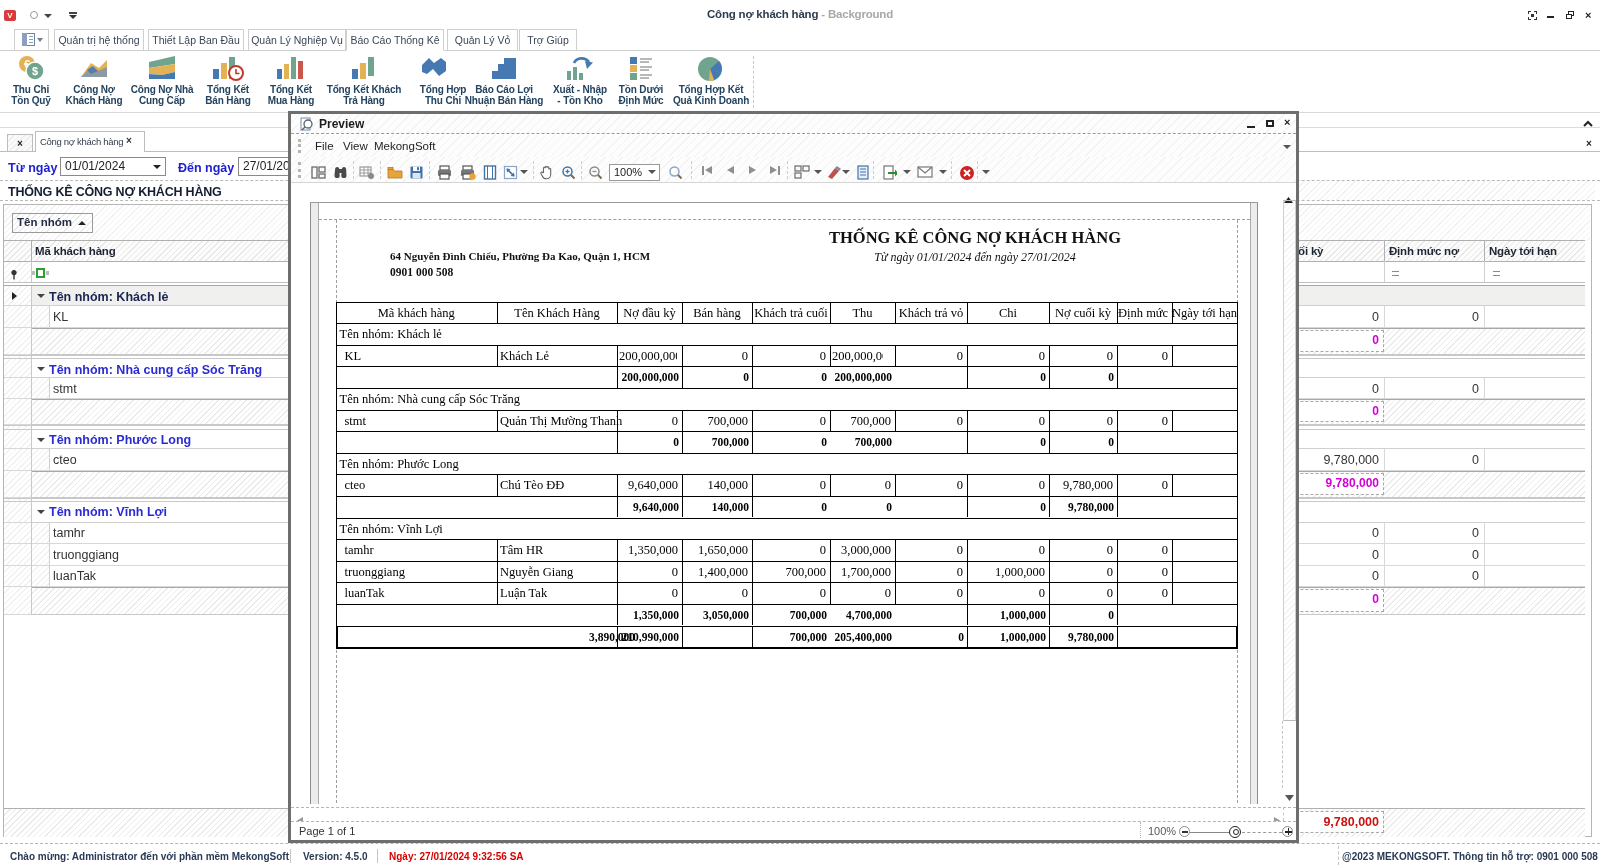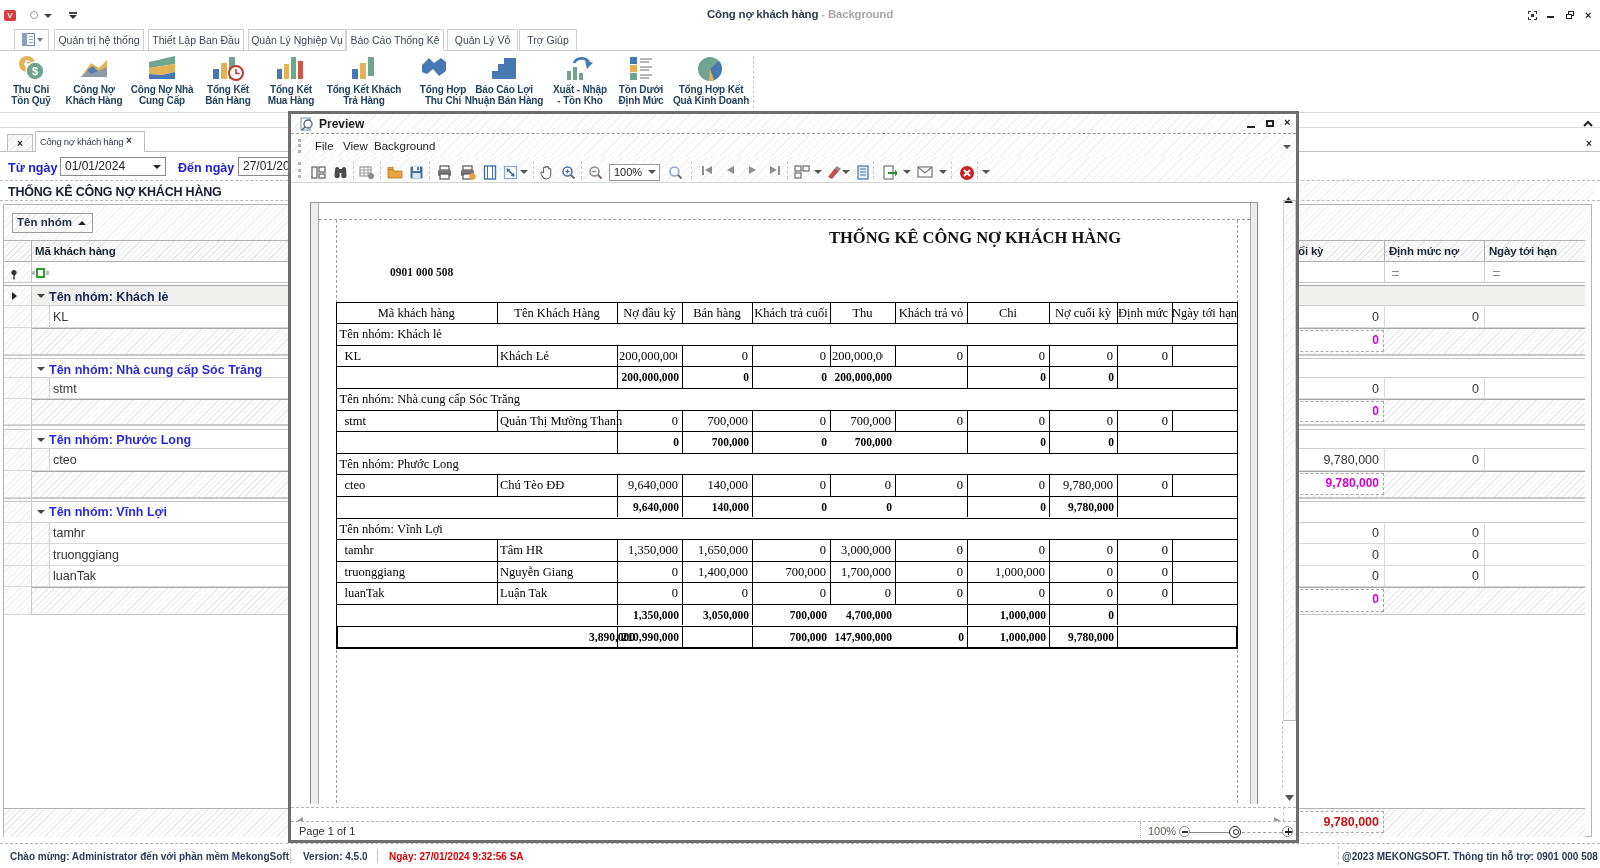--- a/index.html
+++ b/index.html
@@ -313,21 +313,21 @@
           <line x1="5" y1="10" x2="2" y2="13" stroke="#55606e" stroke-width="1.5"></line>
         </svg></div>
 <div class="ab" style="left:28px;top:3px;font-size:12px;font-weight:bold;color:#1d1d1d;">Preview</div>
 <div class="ab" style="left:956px;top:12px;width:8px;height:2px;background:#222;"></div>
 <div class="ab" style="left:975px;top:6px;width:8px;height:7px;border:2px solid #222;"></div>
 <div class="ab" style="left:993px;top:2px;font-size:11px;font-weight:bold;color:#222;">×</div>
 <div class="ab chrome" style="left:0;top:21px;width:1005px;height:22px;"></div>
 <div class="ab" style="left:7px;top:25px;width:1px;height:14px;border-left:3px dotted #b5b5b5;"></div>
 <div class="ab" style="left:24px;top:26px;font-size:11.5px;color:#1f1f1f;">File</div>
 <div class="ab" style="left:52px;top:26px;font-size:11.5px;color:#1f1f1f;">View</div>
-<div class="ab" style="left:83px;top:26px;font-size:11.5px;color:#1f1f1f;">Background</div>
+<div class="ab" style="left:83px;top:26px;font-size:11.5px;color:#1f1f1f;">MekongSoft</div>
 <div class="ab tri-d" style="left:992px;top:31px;border-top-color:#555;"></div>
 <div class="ab chrome" style="left:0;top:43px;width:1005px;height:26px;border-bottom:1px solid #d5d5d5;"></div>
 <div class="ab" style="left:7px;top:48px;width:1px;height:16px;border-left:3px dotted #b5b5b5;"></div>
 <div class="ab" style="left:20px;top:51px;width:15px;height:15px;"><svg width="15" height="15">
           <rect x="1" y="2" width="5" height="11" fill="none" stroke="#6a6a6a" stroke-width="1.3"></rect>
           <rect x="8" y="2" width="6" height="5" fill="none" stroke="#6a6a6a" stroke-width="1.3"></rect>
           <rect x="8" y="9" width="6" height="4" fill="none" stroke="#6a6a6a" stroke-width="1.3"></rect>
         </svg></div>
 <div class="ab" style="left:42px;top:51px;width:15px;height:15px;"><svg width="15" height="15">
           <path d="M1.5 10.5 a2.6 2.6 0 0 0 5.2 0 l-0.4 -6.5 a2.1 2.1 0 0 0 -4.2 0 z" fill="#4a4a4a"></path>
@@ -459,22 +459,24 @@
 <div class="ab" style="left:990.5px;top:538px;width:0px;height:67px;border-left:1px dashed #c5c5c5;"></div>
 <div class="ab" style="left:993px;top:7px;width:9px;height:7px;"><svg width="9" height="7">
             <polygon points="4.5,0 9,6 0,6" fill="#222"></polygon>
           </svg></div>
 <div class="ab hx2" style="left:991.5px;top:17px;width:13px;height:521px;border:1px solid #cfcfcf;border-top:1px solid #bbb;"></div>
 <div class="ab" style="left:991.5px;top:17px;width:13px;height:1px;background:#bbb;"></div>
 <div class="ab" style="left:991.5px;top:537px;width:13px;height:1px;background:#bbb;"></div>
 <div class="ab" style="left:994px;top:605px;width:9px;height:7px;"><svg width="9" height="7">
             <polygon points="0,0 9,0 4.5,6" fill="#555"></polygon>
           </svg></div>
+<div class="ab" style="left:99px;top:67px;width:430px;height:15px;font-family:'Liberation Serif',serif;white-space:nowrap;font-size:11px;font-weight:bold;color:#111;">64 Nguyễn Đình Chiểu, Phường Đa Kao, Quận 1, HCM</div>
 <div class="ab" style="left:99px;top:83px;width:200px;height:15px;font-family:'Liberation Serif',serif;white-space:nowrap;font-size:11.5px;font-weight:bold;color:#111;">0901 000 508</div>
 <div class="ab" style="left:459px;top:45px;width:450px;height:20px;font-family:'Liberation Serif',serif;white-space:nowrap;font-size:16.5px;font-weight:bold;color:#111;text-align:center;">THỐNG KÊ CÔNG NỢ KHÁCH HÀNG</div>
+<div class="ab" style="left:459px;top:67px;width:450px;height:15px;font-family:'Liberation Serif',serif;white-space:nowrap;font-size:12px;font-style:italic;color:#111;text-align:center;">Từ ngày 01/01/2024 đến ngày 27/01/2024</div>
 </div>
 <div class="ab ser" style="left:0;top:69px;width:1005px;height:623.5px;overflow:hidden;">
 <div class="ab" style="left:44.5px;top:118.5px;width:901.5px;height:1px;background:#000;"></div>
 <div class="ab" style="left:44.5px;top:140.10000000000002px;width:901.5px;height:1px;background:#000;"></div>
 <div class="ab" style="left:44.5px;top:118.5px;width:1px;height:22.600000000000023px;background:#000;"></div>
 <div class="ab" style="left:206px;top:118.5px;width:1px;height:22.600000000000023px;background:#000;"></div>
 <div class="ab" style="left:326px;top:118.5px;width:1px;height:22.600000000000023px;background:#000;"></div>
 <div class="ab" style="left:391px;top:118.5px;width:1px;height:22.600000000000023px;background:#000;"></div>
 <div class="ab" style="left:461px;top:118.5px;width:1px;height:22.600000000000023px;background:#000;"></div>
 <div class="ab" style="left:539px;top:118.5px;width:1px;height:22.600000000000023px;background:#000;"></div>
@@ -715,21 +717,21 @@
 <div class="ab" style="left:44.5px;top:442.5px;width:901.5px;height:1px;background:#000;"></div>
 <div class="ab" style="left:326px;top:442.5px;width:1px;height:21.600000000000023px;background:#000;"></div>
 <div class="ab" style="left:391px;top:442.5px;width:1px;height:21.600000000000023px;background:#000;"></div>
 <div class="ab" style="left:461px;top:442.5px;width:1px;height:21.600000000000023px;background:#000;"></div>
 <div class="ab" style="left:676px;top:442.5px;width:1px;height:21.600000000000023px;background:#000;"></div>
 <div class="ab" style="left:758px;top:442.5px;width:1px;height:21.600000000000023px;background:#000;"></div>
 <div class="ab" style="left:826px;top:442.5px;width:1px;height:21.600000000000023px;background:#000;"></div>
 <div class="ab ser" style="left:228px;top:446.5px;width:160px;text-align:right;font-size:11.5px;font-weight:bold;color:#000;white-space:nowrap;line-height:14px;">210,990,000</div>
 <div class="ab ser" style="left:298px;top:446.5px;width:160px;text-align:left;font-size:11.5px;font-weight:bold;color:#000;white-space:nowrap;line-height:14px;">3,890,000</div>
 <div class="ab ser" style="left:376px;top:446.5px;width:160px;text-align:right;font-size:11.5px;font-weight:bold;color:#000;white-space:nowrap;line-height:14px;">700,000</div>
-<div class="ab ser" style="left:441px;top:446.5px;width:160px;text-align:right;font-size:11.5px;font-weight:bold;color:#000;white-space:nowrap;line-height:14px;">147,900,000</div>
+<div class="ab ser" style="left:441px;top:446.5px;width:160px;text-align:right;font-size:11.5px;font-weight:bold;color:#000;white-space:nowrap;line-height:14px;">205,400,000</div>
 <div class="ab ser" style="left:513px;top:446.5px;width:160px;text-align:right;font-size:11.5px;font-weight:bold;color:#000;white-space:nowrap;line-height:14px;">0</div>
 <div class="ab ser" style="left:595px;top:446.5px;width:160px;text-align:right;font-size:11.5px;font-weight:bold;color:#000;white-space:nowrap;line-height:14px;">1,000,000</div>
 <div class="ab ser" style="left:663px;top:446.5px;width:160px;text-align:right;font-size:11.5px;font-weight:bold;color:#000;white-space:nowrap;line-height:14px;">9,780,000</div>
 </div>
 <div class="ab" style="left:0;top:692.5px;width:1005px;height:14px;background:#fff;border-top:1px dashed #b5b5b5;"></div>
 <div class="ab" style="left:6px;top:696px;width:6px;height:7px;"><svg width="6" height="7">
           <polygon points="6,0 6,7 0,3.5" fill="#999"></polygon>
         </svg></div>
 <div class="ab" style="left:983px;top:696px;width:6px;height:7px;"><svg width="6" height="7">
           <polygon points="0,0 0,7 6,3.5" fill="#999"></polygon>

